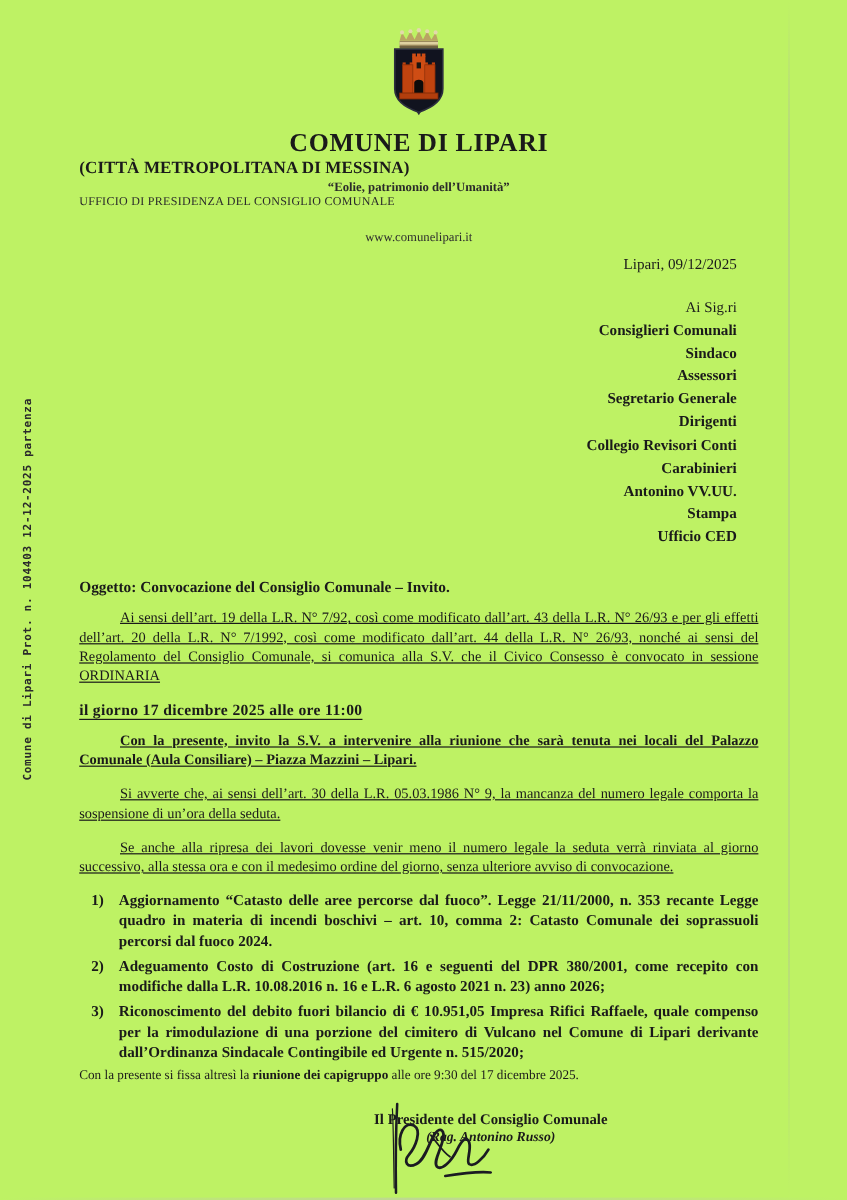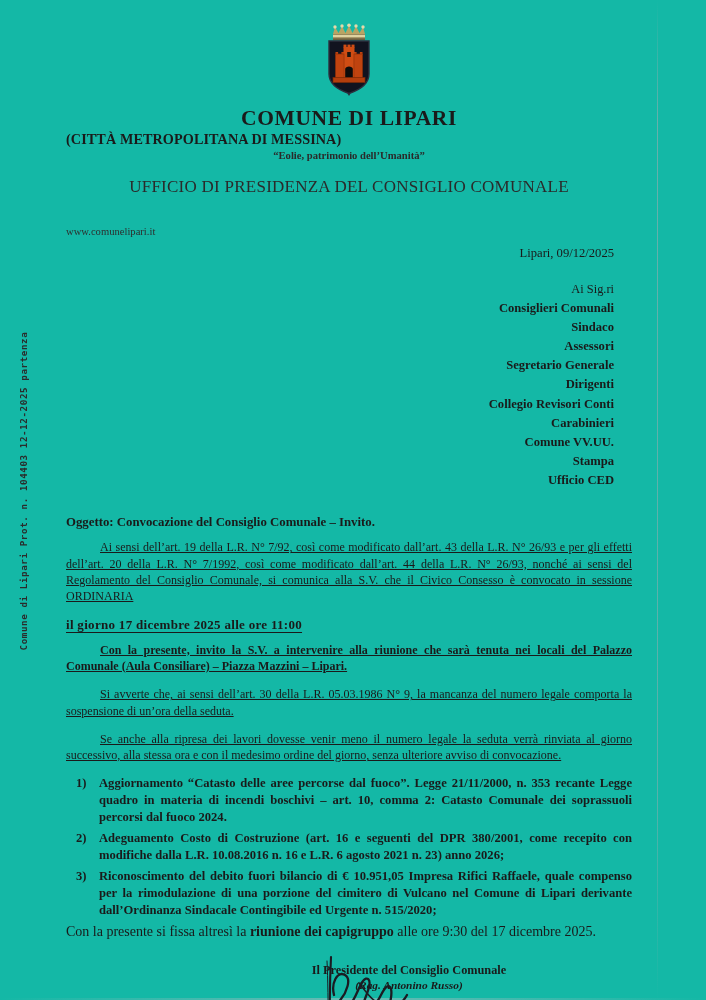--- a/index.html
+++ b/index.html
@@ -14,21 +14,21 @@
     overflow: hidden;
     font-family: "Liberation Serif", "DejaVu Serif", serif;
     color: #1a1a1a;
     -webkit-font-smoothing: antialiased;
   }
 
   
   .page {
     position: absolute;
     inset: 0;
-    background: #14b8a6;
+    background: #bef264;
   }
 
   
   .scan-edge-right {
     position: absolute;
     top: 0;
     right: 48px;
     width: 1px;
     height: 1000px;
     background: linear-gradient(to bottom, rgba(170,170,175,0) 0%, rgba(170,170,175,.55) 12%, rgba(170,170,175,.45) 80%, rgba(170,170,175,0) 100%);
@@ -95,29 +95,30 @@
     margin-top: 1px;
   }
   .org-motto {
     text-align: center;
     font-size: 10.6px;
     font-weight: 700;
     margin-top: 2px;
     color: #2a2a2a;
   }
   .org-office {
-    text-align: center;
-    font-size: 17px;
+    text-align: left;
+    font-size: 10px;
     letter-spacing: .25px;
-    margin-top: 16px;
+    margin-top: 1px;
     color: #2a2a2a;
   }
   .org-website {
+    text-align: center;
     font-size: 10.6px;
-    margin-top: 29px;
+    margin-top: 19px;
     color: #2e2e2e;
   }
 
   
   .place-date {
     text-align: right;
     font-size: 12.6px;
     margin-top: 9px;
     padding-right: 18px;
   }
@@ -186,21 +187,21 @@
   .agenda-num {
     position: absolute;
     left: 10px;
     top: 0;
     font-weight: 700;
   }
 
   
   .closing {
     margin-top: 4px;
-    font-size: 14px;
+    font-size: 11px;
     line-height: 1.36;
     text-align: justify;
   }
   .closing b { font-weight: 700; }
 
   
   .signature-block {
     margin-top: 22px;
     text-align: center;
     padding-left: 120px;
@@ -298,21 +299,21 @@
 
     <div class="addressees">
       <div class="addressee-lead">Ai Sig.ri</div>
       <div class="addressee-item">Consiglieri Comunali</div>
       <div class="addressee-item">Sindaco</div>
       <div class="addressee-item">Assessori</div>
       <div class="addressee-item">Segretario Generale</div>
       <div class="addressee-item">Dirigenti</div>
       <div class="addressee-item">Collegio Revisori Conti</div>
       <div class="addressee-item">Carabinieri</div>
-      <div class="addressee-item">Comune VV.UU.</div>
+      <div class="addressee-item">Antonino VV.UU.</div>
       <div class="addressee-item">Stampa</div>
       <div class="addressee-item">Ufficio CED</div>
     </div>
 
     <div class="subject">Oggetto: Convocazione del Consiglio Comunale – Invito.</div>
 
     <p class="para">Ai sensi dell’art. 19 della L.R. N° 7/92, così come modificato dall’art. 43 della L.R. N° 26/93 e per gli effetti dell’art. 20 della L.R. N° 7/1992, così come modificato dall’art. 44 della L.R. N° 26/93, nonché ai sensi del Regolamento del Consiglio Comunale, si comunica alla S.V. che il Civico Consesso è convocato in sessione ORDINARIA</p>
 
     <div class="meeting-line">il giorno 17 dicembre  2025 alle  ore    11:00</div>
 

